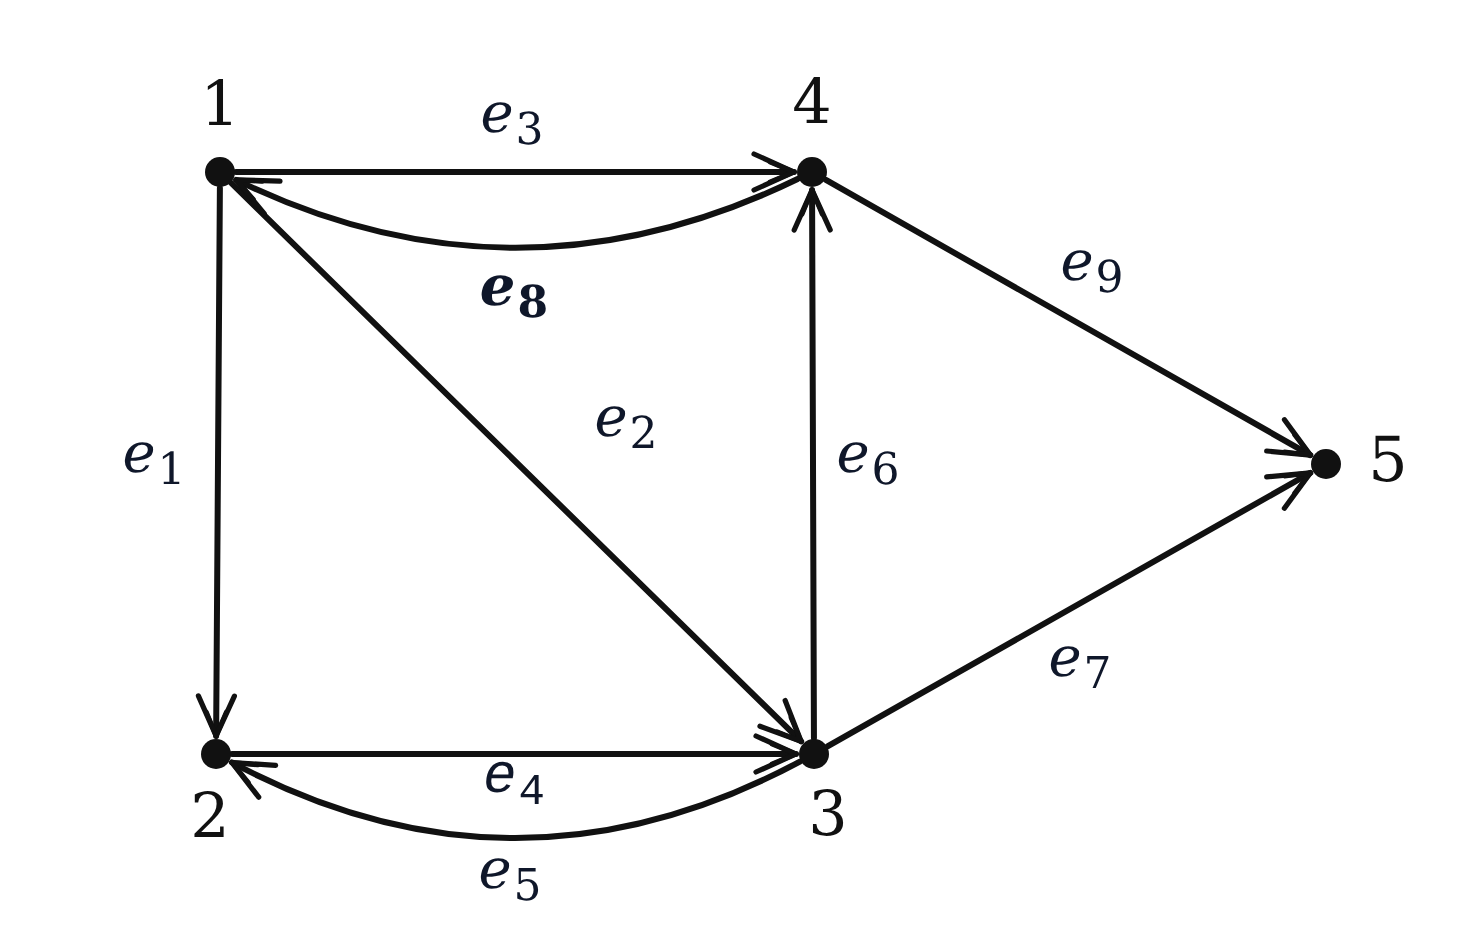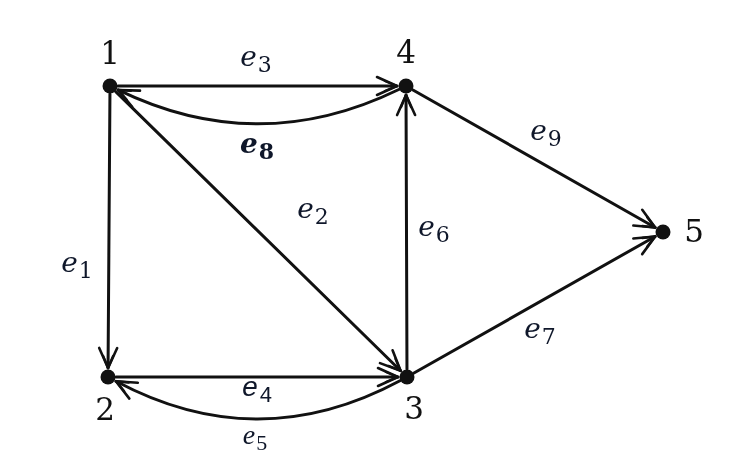--- a/index.html
+++ b/index.html
@@ -91,25 +91,25 @@
       </g>
     <g id="nodes-group">
         <circle cx="110" cy="86" r="7.5" class="vertex-dot" fill="#111111"></circle>
         <circle cx="108" cy="377" r="7.5" class="vertex-dot" fill="#111111"></circle>
         <circle cx="407" cy="377" r="7.5" class="vertex-dot" fill="#111111"></circle>
         <circle cx="406" cy="86" r="7.5" class="vertex-dot" fill="#111111"></circle>
         <circle cx="663" cy="232" r="7.5" class="vertex-dot" fill="#111111"></circle>
       </g>
   </svg>
   <div class="labels-layer" id="labels-layer">
-      <div class="edge-label" style="left: 77px; top: 230px; margin-top: 36px;"><span class="e-base">e</span><span class="e-sub">1</span></div>
+      <div class="edge-label" style="left: 77px; top: 230px;"><span class="e-base">e</span><span class="e-sub">1</span></div>
       <div class="edge-label" style="left: 272px; top: 212px; margin-left: 41px;"><span class="e-base">e</span><span class="e-sub">2</span></div>
       <div class="edge-label" style="left: 256px; top: 60px;"><span class="e-base">e</span><span class="e-sub">3</span></div>
       <div class="edge-label" style="left: 257px; top: 392px; font-family: Liberation Mono, monospace;"><span class="e-base">e</span><span class="e-sub">4</span></div>
-      <div class="edge-label" style="left: 255px; top: 438px; font-family: Liberation Serif, serif;"><span class="e-base">e</span><span class="e-sub">5</span></div>
+      <div class="edge-label" style="left: 255px; top: 438px;"><span class="e-base">e</span><span class="e-sub">5</span></div>
       <div class="edge-label" style="left: 434px; top: 230px; text-align: right;"><span class="e-base">e</span><span class="e-sub">6</span></div>
       <div class="edge-label" style="left: 540px; top: 332px;"><span class="e-base">e</span><span class="e-sub">7</span></div>
       <div class="edge-label" style="left: 257px; top: 146px; font-weight: bold;"><span class="e-base">e</span><span class="e-sub">8</span></div>
       <div class="edge-label" style="left: 546px; top: 134px;"><span class="e-base">e</span><span class="e-sub">9</span></div>
       <div class="node-label" style="left: 110px; top: 53px;">1</div>
       <div class="node-label" style="left: 105px; top: 409px;">2</div>
       <div class="node-label" style="left: 414px; top: 408px;">3</div>
       <div class="node-label" style="left: 406px; top: 52px;">4</div>
       <div class="node-label" style="left: 694px; top: 231px;">5</div>
     </div>

